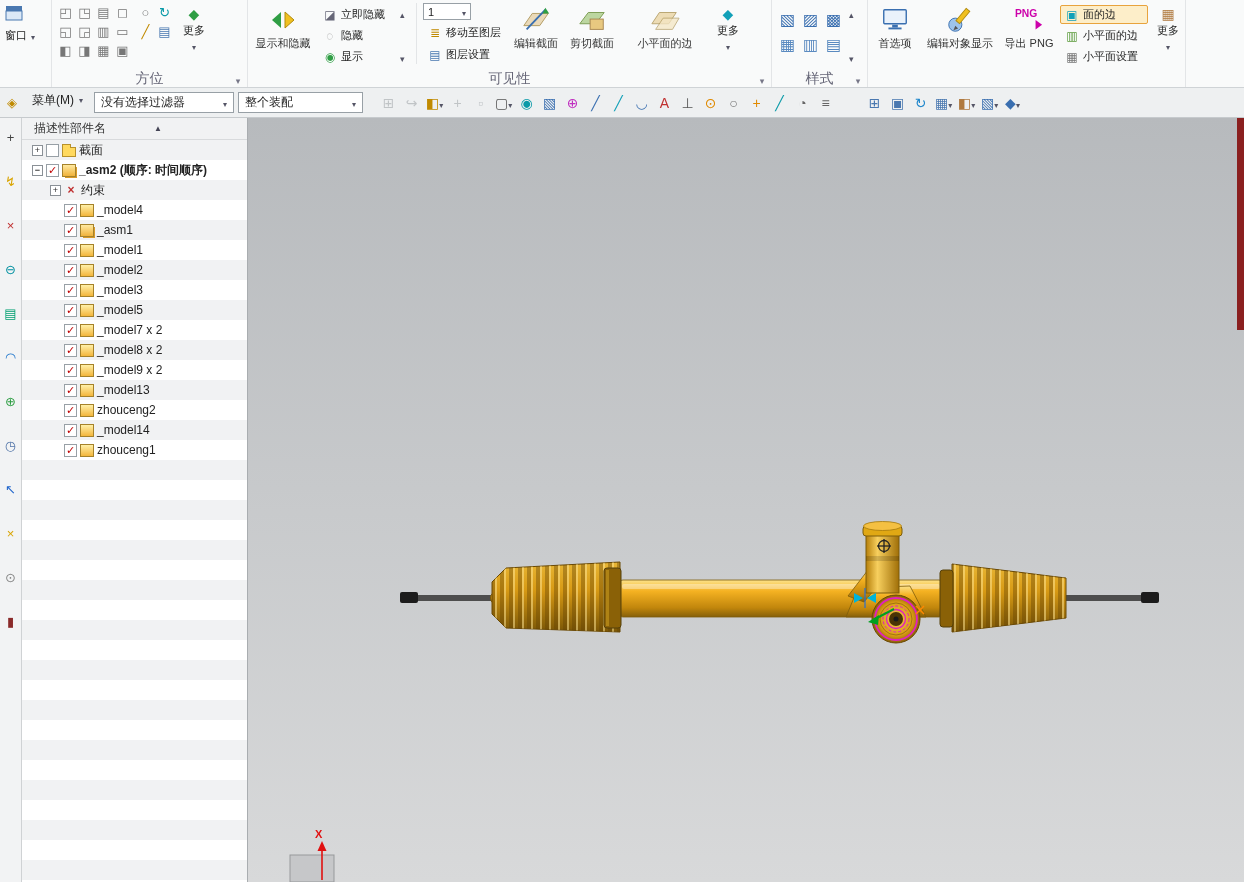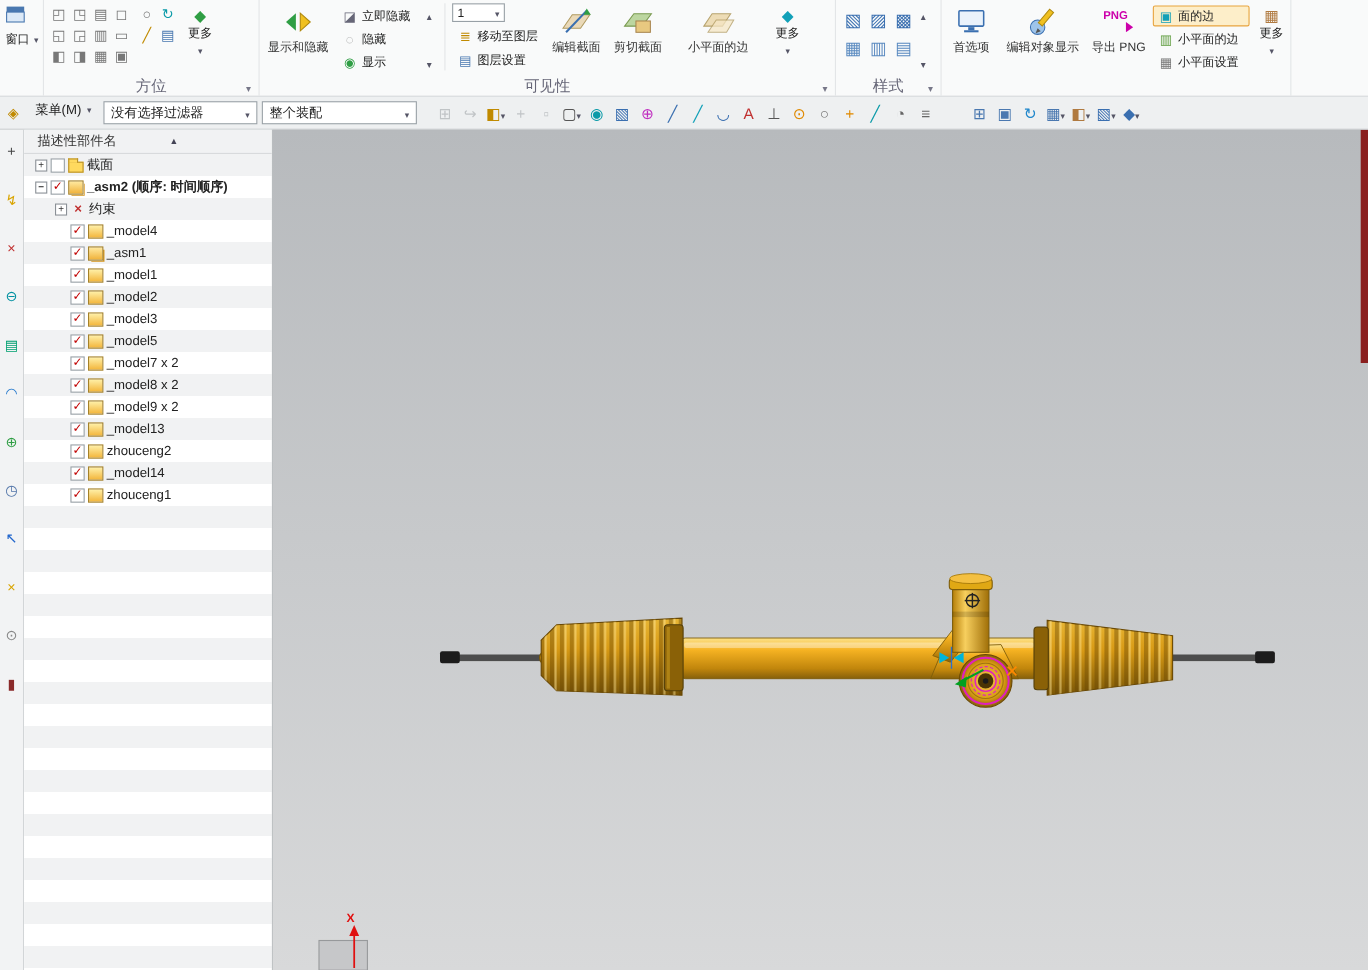--- a/index.html
+++ b/index.html
@@ -38,21 +38,21 @@
   .gicon{width:19px;height:19px;display:flex;align-items:center;justify-content:center;font-size:13px}
   .cicon{width:23px;height:25px;display:flex;align-items:center;justify-content:center;font-size:16px}
   .win-icon-wrap{width:20px;height:20px}
 
   
   .menurow{position:absolute;top:88px;left:0;width:1244px;height:30px;background:#eef0f1;border-bottom:1px solid #c6cacd;display:flex;align-items:center;padding:0 3px;gap:4px}
   .menu-badge{width:18px;text-align:center;font-size:13px;color:#c08a00}
   .menubtn{height:22px;padding:0 7px;display:flex;align-items:flex-start;gap:5px;white-space:nowrap}
   .combo{height:21px;background:#fff;border:1px solid #98a0a6;display:flex;align-items:center;justify-content:space-between;padding:0 6px;font-size:12px;white-space:nowrap;flex:none}
   .combo.filter{width:140px}
-  .combo.scope{width:141px;margin-right:10px}
+  .combo.scope{width:125px;margin-right:10px}
   #menu-tools{display:flex;align-items:center}
   .mtool{width:23px;height:22px;display:flex;align-items:center;justify-content:center;font-size:14px;flex:none}
 
   
   .main{position:absolute;top:118px;left:0;width:1244px;height:764px;display:flex}
   .side-tabs{width:22px;background:#f2f3f4;border-right:1px solid #cfd2d4;display:flex;flex-direction:column;align-items:center;padding-top:10px;gap:26px;flex:none}
   .stab{width:18px;height:18px;display:flex;align-items:center;justify-content:center;font-size:13px}
 
   .navpanel{width:226px;background:#fff;border-right:1px solid #a9adb0;display:flex;flex-direction:column;flex:none}
   .nav-title{height:27px;background:#f4f5f6;border-bottom:1px solid #d8dadc;display:flex;align-items:center;justify-content:space-between;padding:0 8px;flex:none}
@@ -76,21 +76,21 @@
   .vsvg{position:absolute;left:0;top:0;width:996px;height:764px}
   .red-edge{position:absolute;right:0;top:0;width:7px;height:212px;background:#8a1f1f}
 </style>
 </head>
 <body>
 
 <div class="app">
 
   <div class="ribbon">
 
-    <div class="rgroup" style="width:40px">
+    <div class="rgroup" style="width:52px">
       <div class="rgroup-content" style="flex-direction:column;gap:3px">
         <span class="win-icon-wrap">
           <svg width="20" height="20" viewBox="0 0 20 20">
               <rect x="2" y="3" width="16" height="5" fill="#4a78b0"></rect>
               <rect x="2" y="8" width="16" height="9" fill="#dce9f7" stroke="#4a78b0"></rect>
             </svg>
         </span>
         <span class="rrow" style="padding:0">
           <span style="font-size:11px">窗口</span>
           <span class="ddc"></span>

